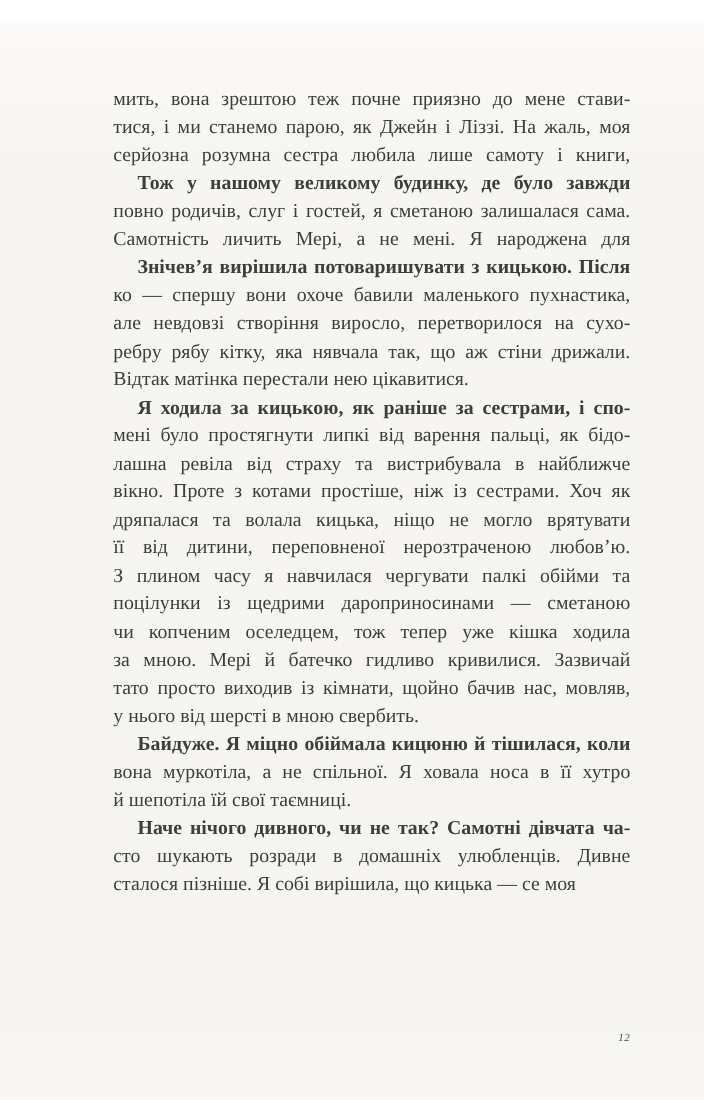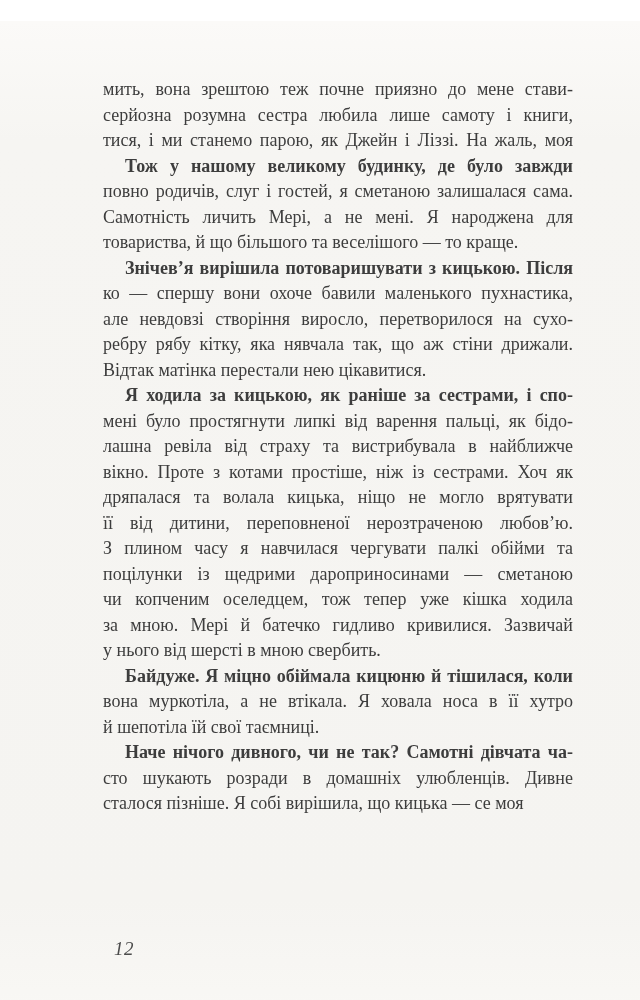--- a/index.html
+++ b/index.html
@@ -40,69 +40,69 @@
   }
   .line.fill {
     text-align-last: justify;
   }
   .line.indent {
     text-indent: 22px;
     font-weight: bold;
   }
   .page-number {
     position: absolute;
-    left: 114px;
+    left: 103px;
     top: 917px;
     width: 470px;
-    text-align: left;
+    text-align: right;
     font-style: italic;
-    font-size: 19px;
+    font-size: 10px;
     letter-spacing: 0.5px;
     color: #4c4c4c;
   }
 </style>
 </head>
 <body>
 
 <div class="book-page">
   <div class="text-block">
       <div class="para">
         <div class="line fill">мить, вона зрештою теж почне приязно до мене стави-</div>
+        <div class="line fill">тися, і ми станемо парою, як Джейн і Ліззі. На жаль, моя</div>
         <div class="line fill">серйозна розумна сестра любила лише самоту і книги,</div>
-        <div class="line fill">тися, і ми станемо парою, як Джейн і Ліззі. На жаль, моя</div>
       </div>
       <div class="para">
         <div class="line fill indent">Тож у нашому великому будинку, де було завжди</div>
         <div class="line fill">повно родичів, слуг і гостей, я сметаною залишалася сама.</div>
         <div class="line fill">Самотність личить Мері, а не мені. Я народжена для</div>
-        <div class="line">товариства, й що більшого та веселішого — то краще.</div>
       </div>
       <div class="para">
         <div class="line fill indent">Знічев’я вирішила потоваришувати з кицькою. Після</div>
         <div class="line fill">ко — спершу вони охоче бавили маленького пухнастика,</div>
         <div class="line fill">але невдовзі створіння виросло, перетворилося на сухо-</div>
         <div class="line fill">ребру рябу кітку, яка нявчала так, що аж стіни дрижали.</div>
         <div class="line">Відтак матінка перестали нею цікавитися.</div>
       </div>
       <div class="para">
         <div class="line fill indent">Я ходила за кицькою, як раніше за сестрами, і спо-</div>
         <div class="line fill">мені було простягнути липкі від варення пальці, як бідо-</div>
         <div class="line fill">лашна ревіла від страху та вистрибувала в найближче</div>
         <div class="line fill">вікно. Проте з котами простіше, ніж із сестрами. Хоч як</div>
         <div class="line fill">дряпалася та волала кицька, ніщо не могло врятувати</div>
         <div class="line fill">її від дитини, переповненої нерозтраченою любов’ю.</div>
         <div class="line fill">З плином часу я навчилася чергувати палкі обійми та</div>
         <div class="line fill">поцілунки із щедрими дароприносинами — сметаною</div>
         <div class="line fill">чи копченим оселедцем, тож тепер уже кішка ходила</div>
         <div class="line fill">за мною. Мері й батечко гидливо кривилися. Зазвичай</div>
+        <div class="line fill">тато просто виходив із кімнати, щойно бачив нас, мовляв,</div>
         <div class="line">у нього від шерсті в мною свербить.</div>
       </div>
       <div class="para">
         <div class="line fill indent">Байдуже. Я міцно обіймала кицюню й тішилася, коли</div>
-        <div class="line fill">вона муркотіла, а не втікала. Я ховала носа в її хутро</div>
+        <div class="line fill">вона муркотіла, а не спільної. Я ховала носа в її хутро</div>
         <div class="line">й шепотіла їй свої таємниці.</div>
       </div>
       <div class="para">
         <div class="line fill indent">Наче нічого дивного, чи не так? Самотні дівчата ча-</div>
         <div class="line fill">сто шукають розради в домашніх улюбленців. Дивне</div>
         <div class="line">сталося пізніше. Я собі вирішила, що кицька — се моя</div>
       </div>
     </div>
   <div class="page-number">12</div>
 </div>

